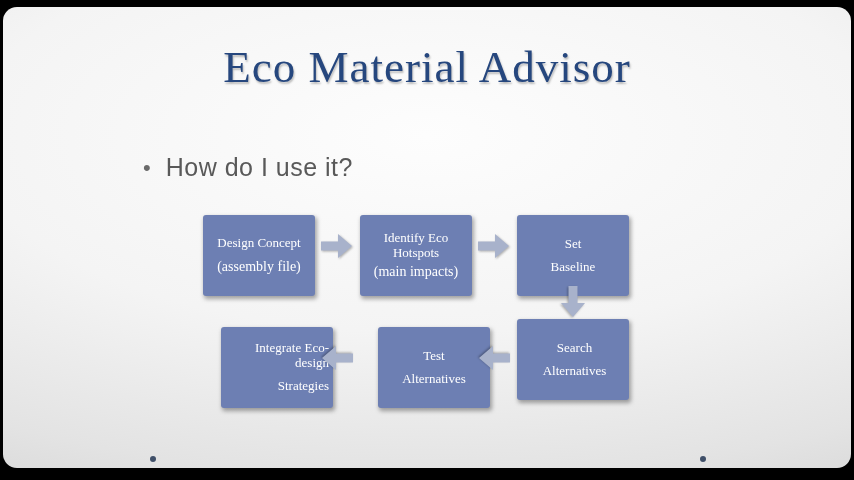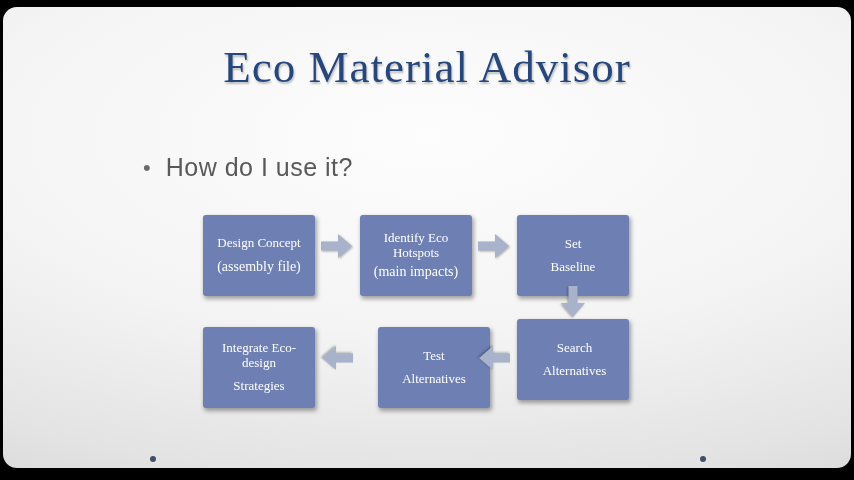--- a/index.html
+++ b/index.html
@@ -125,21 +125,21 @@
     <div class="box" style="left:514px; top:312px;padding-left:7px;">
       <div class="l1">Search</div>
       <div class="l2">Alternatives</div>
     </div>
 
     <div class="box" style="left:375px; top:320px;">
       <div class="l1">Test</div>
       <div class="l2">Alternatives</div>
     </div>
 
-    <div class="box" style="left:200px; top:320px;">
+    <div class="box" style="left:218px; top:320px;text-align:right;">
       <div class="l1">Integrate Eco-design</div>
       <div class="l2">Strategies</div>
     </div>
 
     <svg class="arrow" style="left:318px; top:226px;" width="32" height="26" viewBox="0 0 32 26">
       <polygon points="0,8.5 17,8.5 17,1 31,13 17,25 17,17.5 0,17.5"></polygon>
     </svg>
 
     <svg class="arrow" style="left:475px; top:226px;" width="32" height="26" viewBox="0 0 32 26">
       <polygon points="0,8.5 17,8.5 17,1 31,13 17,25 17,17.5 0,17.5"></polygon>

